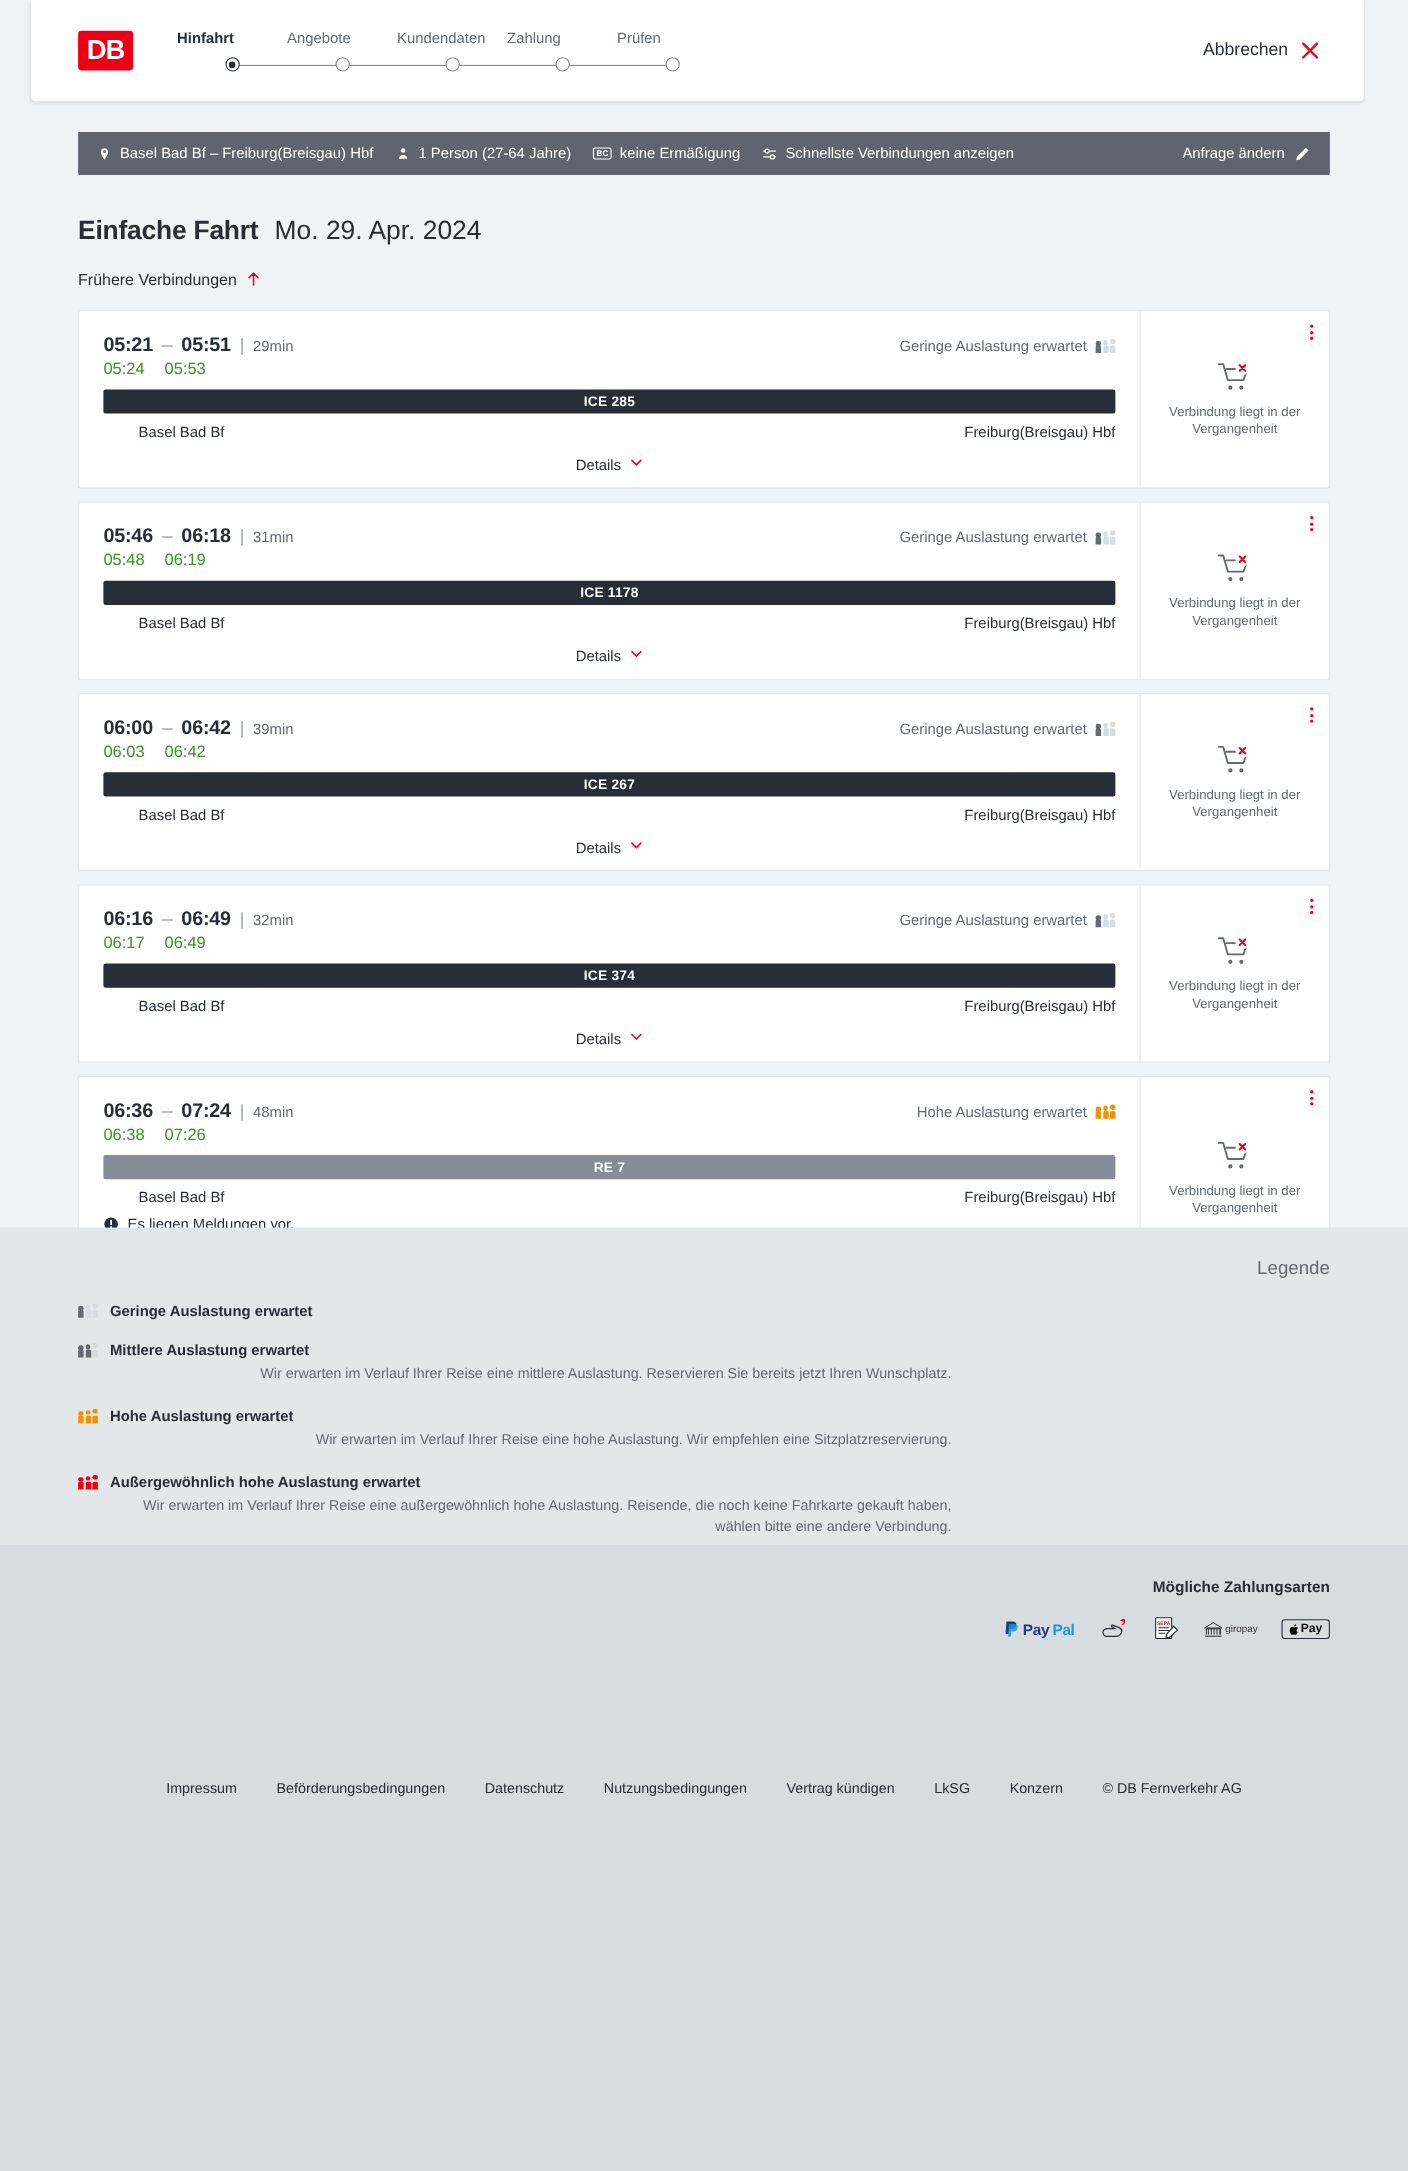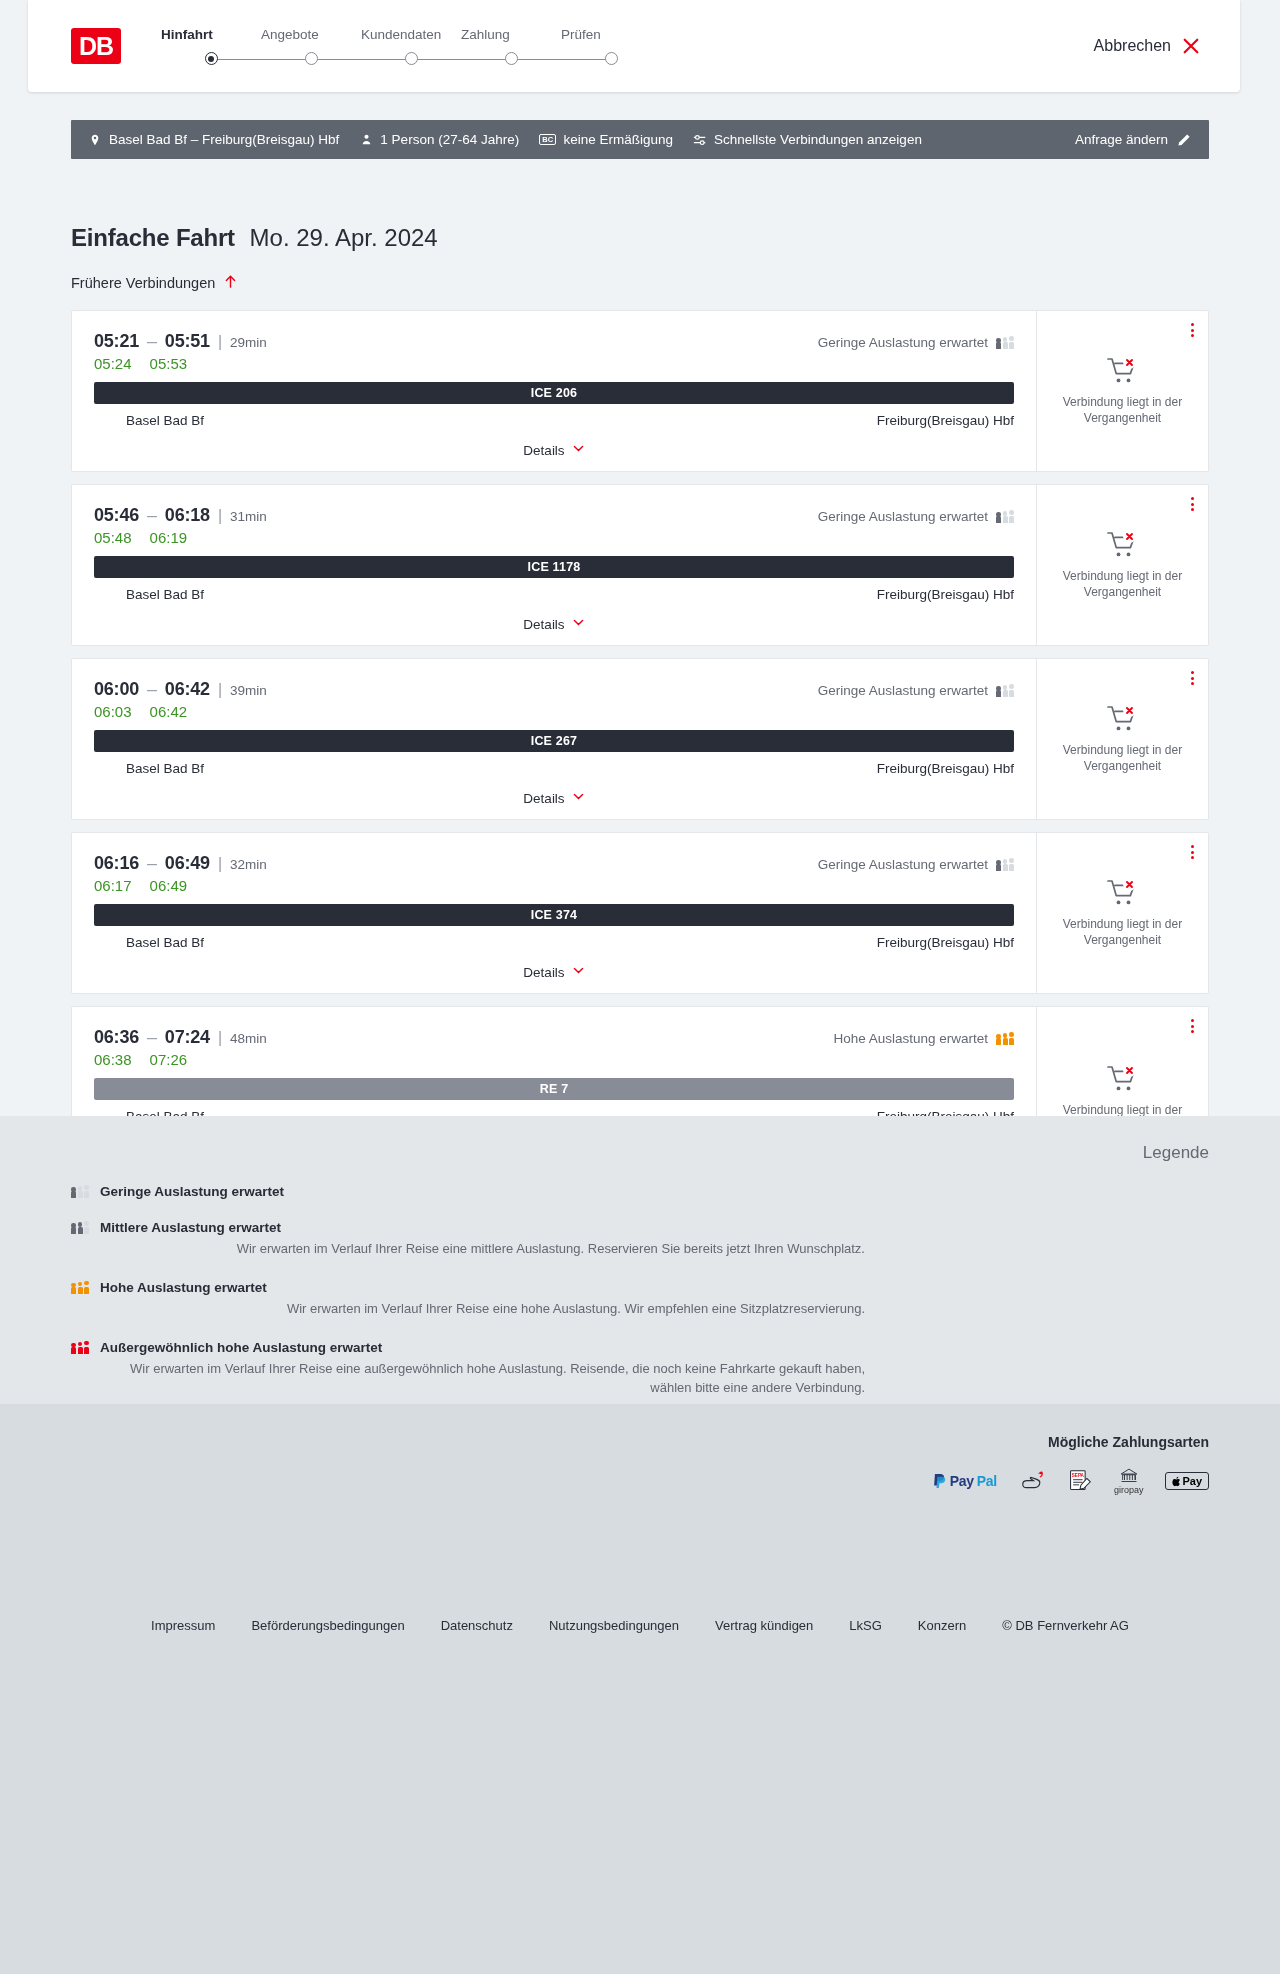--- a/index.html
+++ b/index.html
@@ -72,21 +72,21 @@
   .ficon svg { display: block; }
   .bc-badge {
     border: 1.3px solid #fff; border-radius: 2px; font-size: 7.5px;
     font-weight: bold; padding: 1px 2px; line-height: 1; letter-spacing: .2px;
   }
 
   
   .content { position: absolute; left: 0; top: 159px; width: 1280px; }
   .inner { width: 1138px; margin: 0 auto; }
 
-  .page-title { padding-top: 65px; font-size: 24px; }
+  .page-title { padding-top: 37px; font-size: 24px; }
   .page-title .strong { font-weight: bold; letter-spacing: -.2px; }
   .page-title .date { font-weight: normal; margin-left: 8px; }
 
   .earlier, .later {
     display: inline-flex; align-items: center; gap: 8px;
     font-size: 14.5px; color: #282d37; cursor: pointer;
   }
   .earlier { margin-top: 22px; }
   .later { margin-top: 17px; }
   .arrow-ico { color: #ec0016; font-size: 17px; line-height: 1; display:block; }
@@ -175,21 +175,21 @@
     position: absolute; top: 1404px; left: 0; width: 1280px; height: 156px;
     background: #d7dce1;
   }
   .pay-inner { width: 1138px; margin: 0 auto; text-align: right; padding-top: 30px; }
   .pay-title { font-size: 14px; font-weight: bold; color: #282d37; }
   .pay-icons { margin-top: 20px; display: flex; justify-content: flex-end; align-items: center; gap: 22px; }
   .pay-ico { height: 22px; display: flex; align-items: center; text-align: right; }
   .paypal { font-size: 14px; font-weight: bold; letter-spacing: -.3px; display: flex; align-items: center; gap: 3px; }
   .paypal .p1 { color: #253b80; }
   .paypal .p2 { color: #179bd7; }
-  .giropay-wrap { display: flex; flex-direction: column; align-items: center; gap: 2px; }
+  .giropay-wrap { display: flex; flex-direction: row; align-items: center; gap: 2px; }
   .giropay-txt { font-size: 9px; color: #333; }
   .applepay {
     border: 1.2px solid #282d37; border-radius: 3px; padding: 2px 6px;
     font-size: 11px; font-weight: bold; color: #000; display: flex; align-items: center; gap: 1px;
   }
 
   
   .footer {
     position: absolute; top: 1560px; left: 0; width: 1280px; height: 414px;
     background: #d7dce1;
@@ -337,21 +337,21 @@
                     <span class="b"></span>
                   </span>
                 </span>
               </span>
             </div>
             <div class="row-realtime">
               <span>05:24</span>
               <span>05:53</span>
             </div>
             <div class="train-bar">
-              <span>ICE 206</span>
+              <span>ICE 285</span>
             </div>
             <div class="row-stations">
               <span>Basel Bad Bf</span>
               <span>Freiburg(Breisgau) Hbf</span>
             </div>
             <div class="details-row">
               <span>Details</span>
               <span class="chev"><svg viewBox="0 0 16 16" width="13" height="13">
                   <path d="M3 5.5L8 10.5 13 5.5" stroke="#ec0016" stroke-width="1.8" fill="none" stroke-linecap="round"></path>
                 </svg></span>

